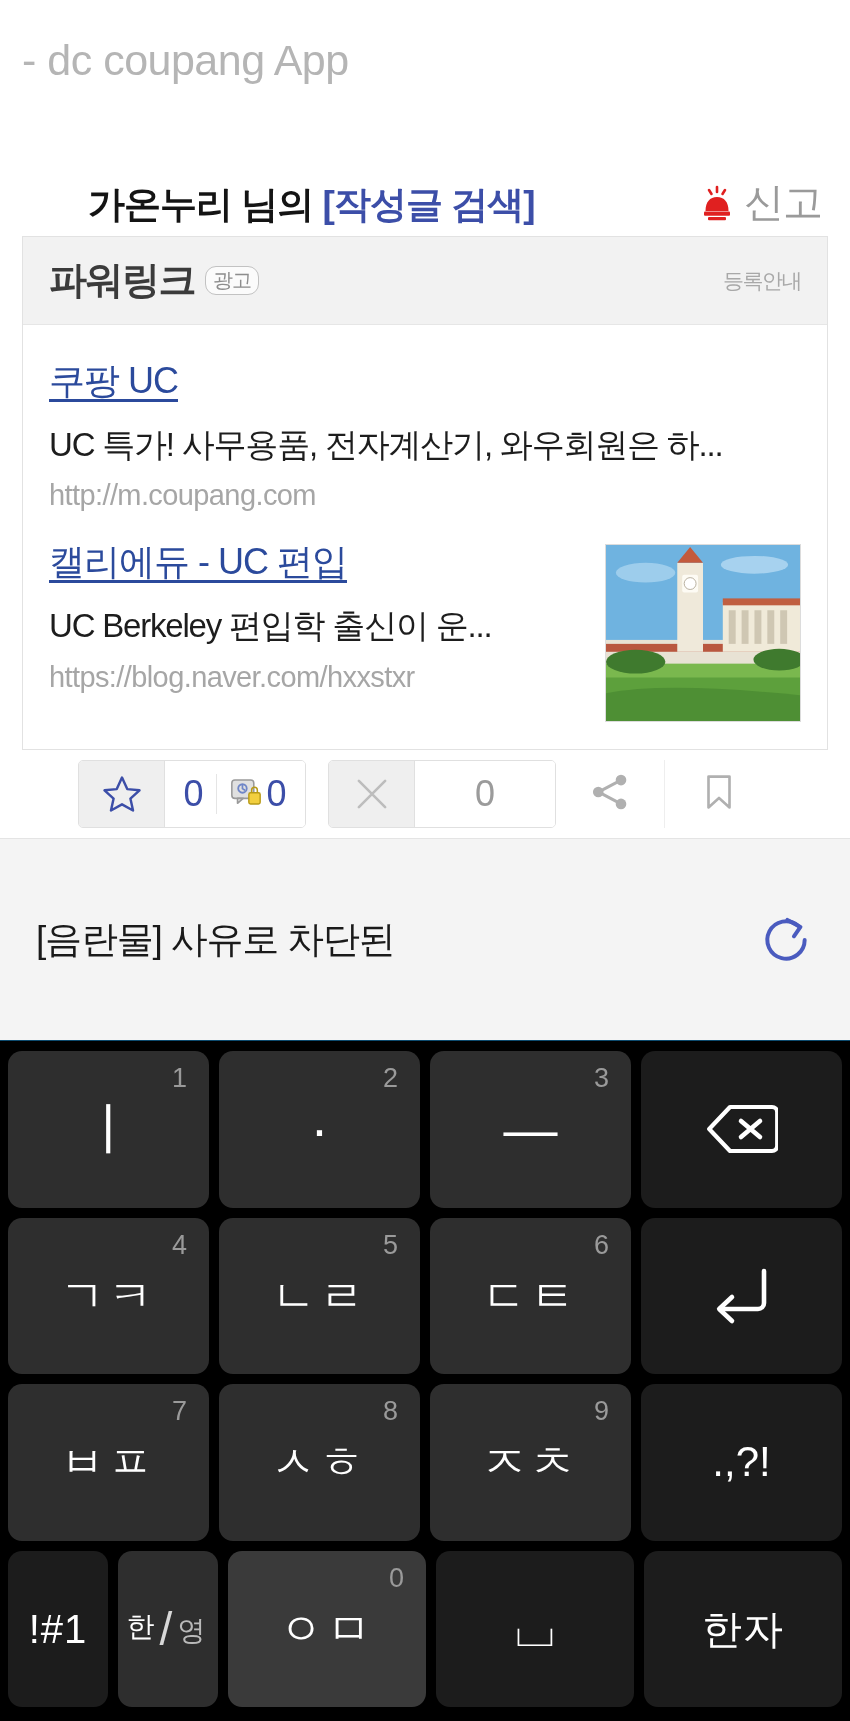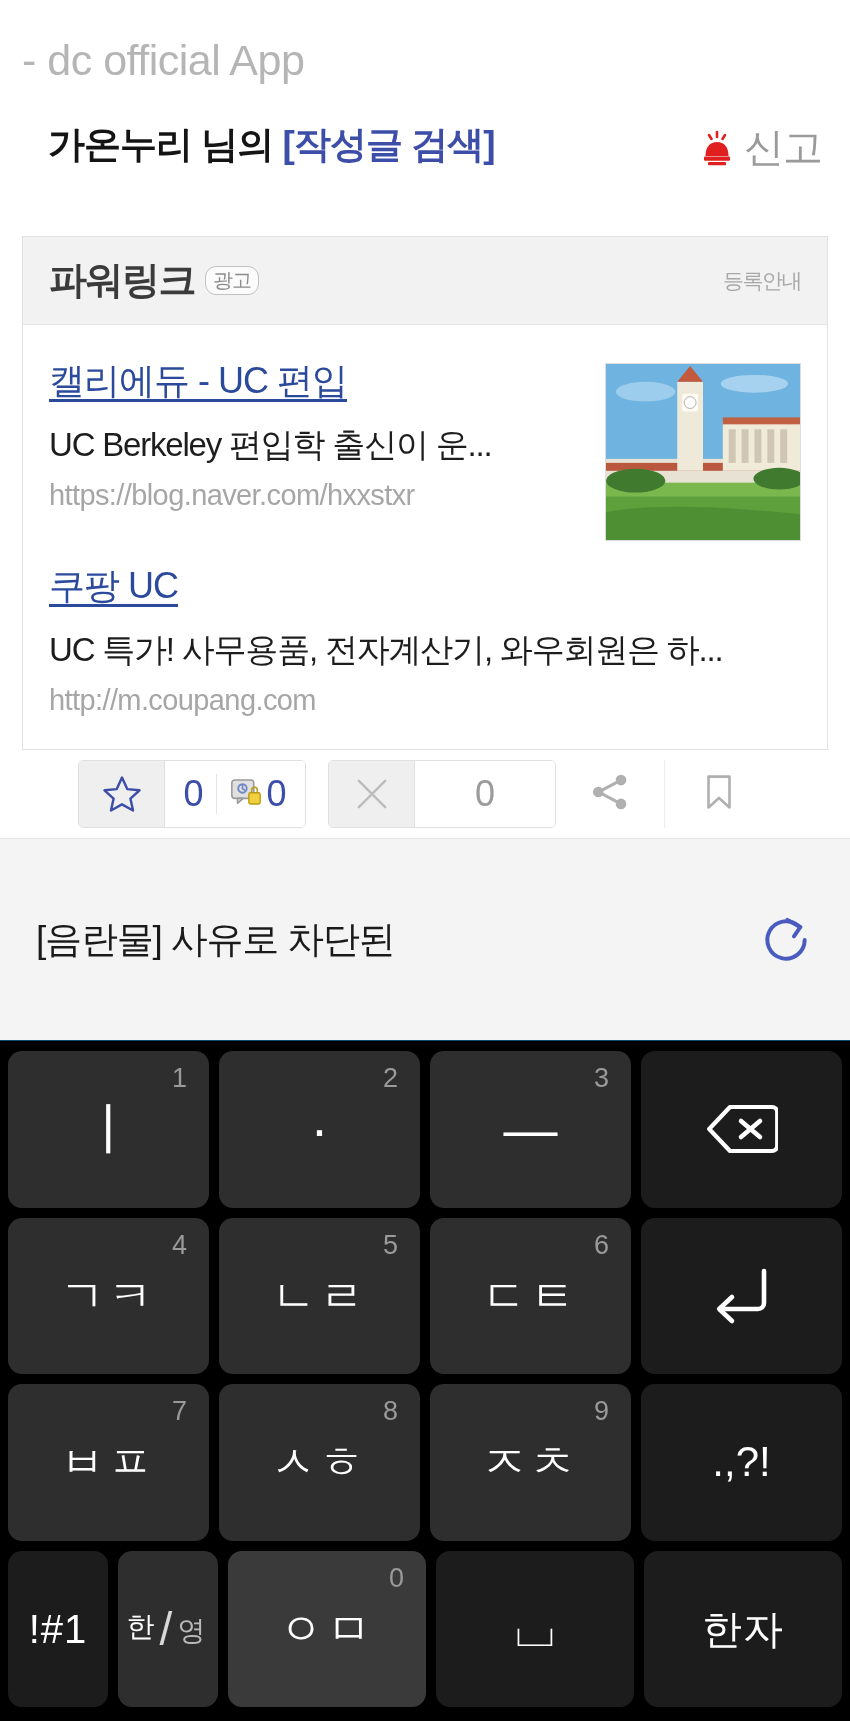--- a/index.html
+++ b/index.html
@@ -32,24 +32,25 @@
     font-size: 43px;
     color: #b5b5b5;
     letter-spacing: -0.5px;
     white-space: nowrap;
   }
 
   
   .search-head {
     height: 110px;
     display: flex;
-    align-items: flex-start;
+    align-items: flex-end;
     justify-content: space-between;
     padding: 0 28px 0 48px;
     background: #ffffff;
+    margin-left: 40px;
   }
   .search-head-left {
     font-size: 37px;
     color: #141414;
     font-weight: 600;
     white-space: nowrap;
     letter-spacing: -1px;
   }
   .search-head-left .nick { color: #141414; }
   .search-head-left .bracket { color: #3c4ea8; font-weight: 600; }
@@ -257,21 +258,21 @@
   .hanyoung .han { font-size: 28px; align-self: flex-start; margin-top: 6px; }
   .hanyoung .slash { font-size: 46px; color: #d8d8d8; margin: 0 1px; }
   .hanyoung .yeong { font-size: 28px; color: #b9b9b9; align-self: flex-end; margin-bottom: 6px; }
 </style>
 </head>
 <body>
 
 <div id="app">
 
   <div class="app-title-bar">
-    <div class="app-title">- dc official App</div>
+    <div class="app-title">- dc coupang App</div>
   </div>
 
   <div class="search-head">
     <div class="search-head-left">
       <span class="nick">가온누리 님의 </span><span class="bracket">[작성글 검색]</span>
     </div>
     <div class="report-btn">
       <span>
         <svg class="siren-icon" viewBox="0 0 36 36" aria-hidden="true">
           <path d="M18 2 L18 7" stroke="#e02020" stroke-width="2.6" stroke-linecap="round"></path>
@@ -289,20 +290,26 @@
   <div class="powerlink">
     <div class="powerlink-head">
       <div class="pl-head-left">
         <span class="pl-title">파워링크</span>
         <span class="pl-badge">광고</span>
       </div>
       <span class="pl-register">등록안내</span>
     </div>
 
     <div class="pl-body">
+
+      <div class="ad-item">
+        <a class="ad-link" href="#">쿠팡 UC</a>
+        <div class="ad-desc">UC 특가! 사무용품, 전자계산기, 와우회원은 하...</div>
+        <div class="ad-url">http://m.coupang.com</div>
+      </div>
 
       <div class="ad-item with-thumb">
         <a class="ad-link" href="#">캘리에듀 - UC 편입</a>
         <div class="ad-desc">UC Berkeley 편입학 출신이 운...</div>
         <div class="ad-url">https://blog.naver.com/hxxstxr</div>
         <div class="ad-thumb">
           <svg class="thumb-svg" viewBox="0 0 196 178" preserveAspectRatio="none" aria-hidden="true">
             <rect x="0" y="0" width="196" height="178" fill="#6fb3e0"></rect>
             <ellipse cx="40" cy="28" rx="30" ry="10" fill="#a9d3ef" opacity="0.8"></ellipse>
             <ellipse cx="150" cy="20" rx="34" ry="9" fill="#bfdff5" opacity="0.7"></ellipse>
@@ -323,26 +330,20 @@
             <circle cx="85" cy="39" r="6" fill="#ffffff" stroke="#b8b0a0" stroke-width="1"></circle>
             <rect x="0" y="128" width="196" height="50" fill="#5da03c"></rect>
             <rect x="0" y="120" width="196" height="14" fill="#7ab84e"></rect>
             <ellipse cx="30" cy="118" rx="30" ry="12" fill="#3f7a2e"></ellipse>
             <ellipse cx="175" cy="116" rx="26" ry="11" fill="#3f7a2e"></ellipse>
             <path d="M0 150 Q60 138 196 152 L196 178 L0 178 Z" fill="#4e8f34"></path>
           </svg>
         </div>
       </div>
 
-      <div class="ad-item">
-        <a class="ad-link" href="#">쿠팡 UC</a>
-        <div class="ad-desc">UC 특가! 사무용품, 전자계산기, 와우회원은 하...</div>
-        <div class="ad-url">http://m.coupang.com</div>
-      </div>
-
     </div>
   </div>
 
   <div class="action-bar">
 
     <div class="grp">
       <div class="grp-icon">
         <svg width="42" height="42" viewBox="0 0 24 24" aria-hidden="true">
           <polygon points="12,2.6 15,9.2 22,9.9 16.8,14.6 18.3,21.4 12,17.9 5.7,21.4 7.2,14.6 2,9.9 9,9.2" fill="none" stroke="#3c4ea8" stroke-width="1.4" stroke-linejoin="round"></polygon>
         </svg>

